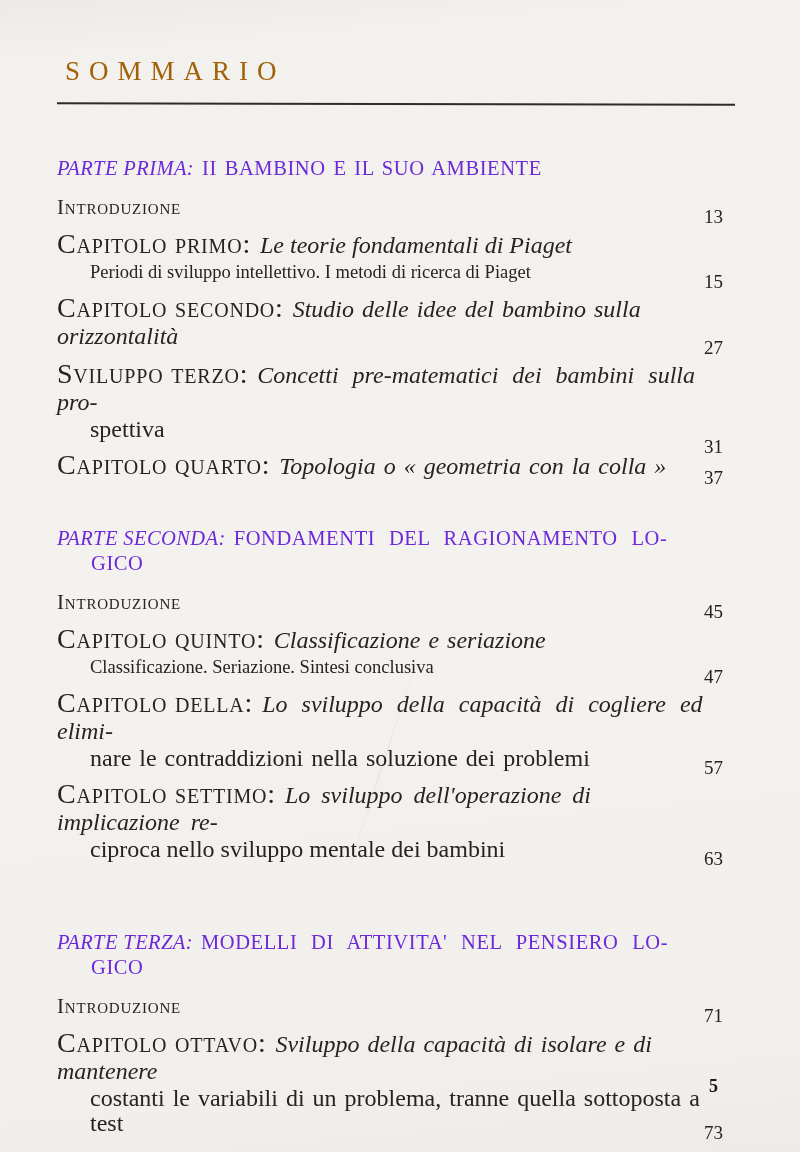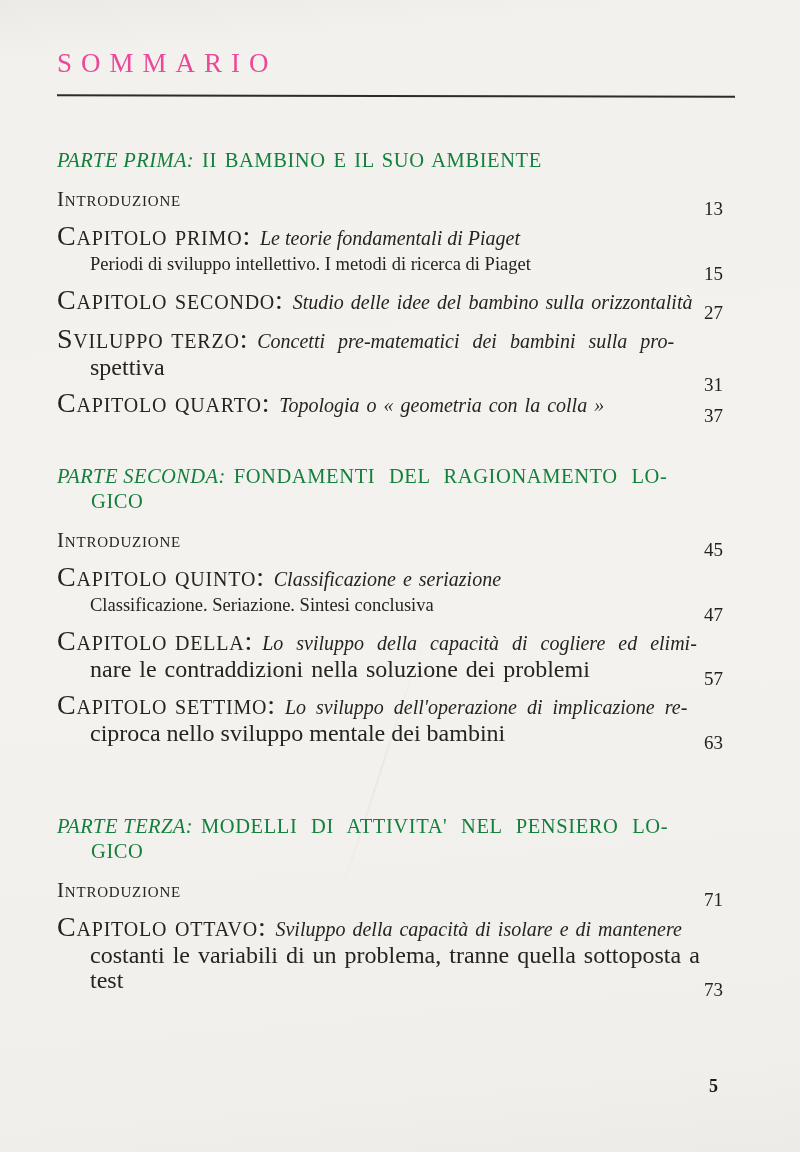--- a/index.html
+++ b/index.html
@@ -26,26 +26,26 @@
     transform: rotate(18deg);
     pointer-events: none;
   }
   .page {
     position: absolute;
     inset: 0;
     padding: 46px 65px 0 57px;
     box-sizing: border-box;
   }
   h1.doc-title {
-    margin: 0;
+    margin: 8px;
     font-size: 27px;
     font-weight: 500;
     letter-spacing: 9px;
     line-height: 34px;
-    color: #ec4899;
+    color: #a16207;
   }
   .rule {
     margin-top: 15px;
     width: 678px;
     height: 0;
     border-top: 2px solid #2e2b28;
     transform: rotate(0.12deg);
   }
   .content {
     width: 666px;
@@ -70,21 +70,21 @@
     font-size: 19.5px;
     letter-spacing: 0.6px;
   }
   
   .part-1 { margin-top: 51px; }
   .part-2 { margin-top: 45px; }
   .part-3 { margin-top: 68px; }
   .part-heading {
     font-size: 20.5px;
     line-height: 25px;
-    color: #15803d;
+    color: #6d28d9;
   }
   .part-name {
     font-style: italic;
     letter-spacing: 0.4px;
   }
   .part-line1 {
     margin-left: 8px;
     letter-spacing: 0.6px;
   }
   .part-cont {
@@ -105,21 +105,21 @@
     margin-top: 10px;
   }
   .line { line-height: 25px; }
   .chap-label {
     font-variant: small-caps;
     font-size: 28px;
     letter-spacing: 0.8px;
   }
   .chap-title {
     font-style: italic;
-    font-size: 20px;
+    font-size: 24px;
     margin-left: 9px;
   }
   .line.cont {
     font-size: 24px;
     padding-left: 33px;
   }
   .line.sub {
     font-size: 18.5px;
     padding-left: 33px;
   }

